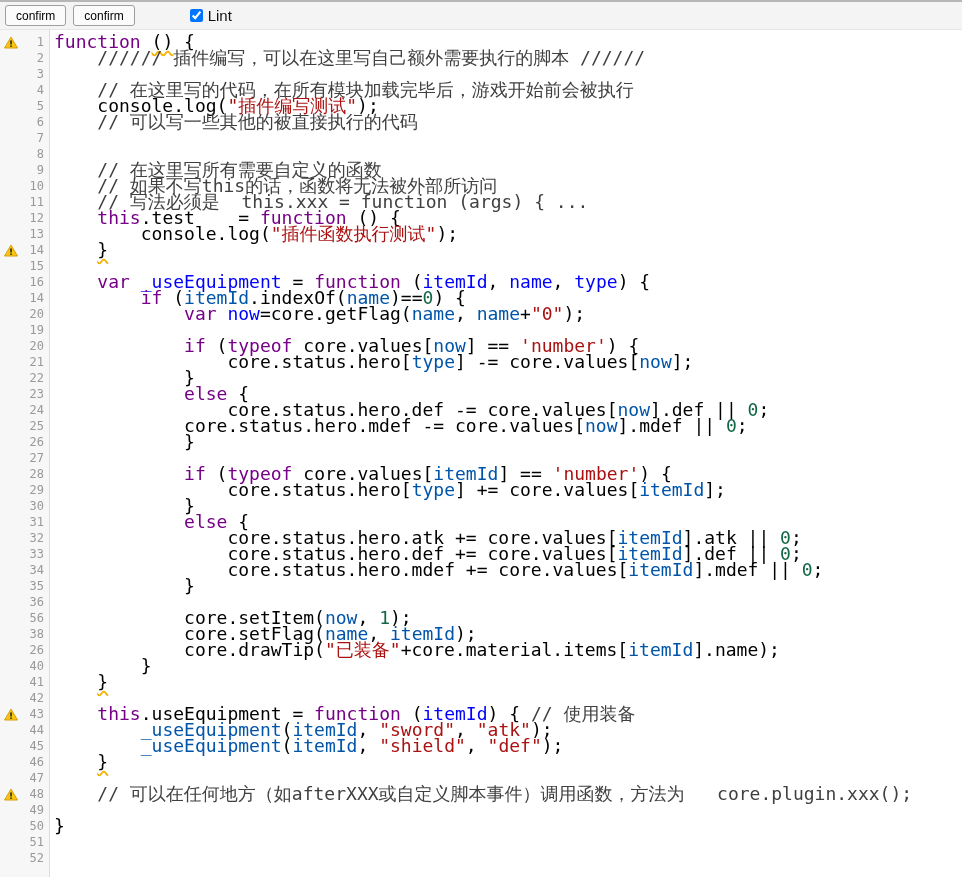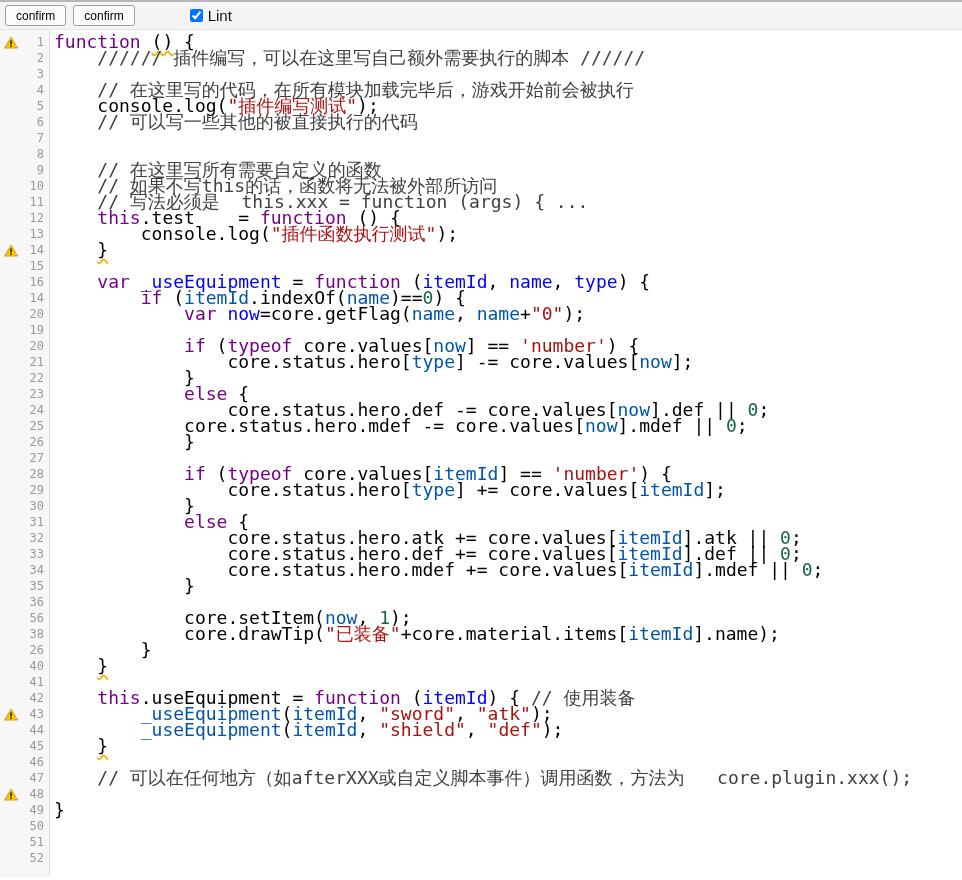--- a/index.html
+++ b/index.html
@@ -305,20 +305,21 @@
       <pre class="code-line"><span class="tk-p">            </span><span class="tk-k">if</span><span class="tk-p"> (</span><span class="tk-k">typeof</span><span class="tk-p"> core.values[</span><span class="tk-v">itemId</span><span class="tk-p">] == </span><span class="tk-s">'number'</span><span class="tk-p">) {</span></pre>
       <pre class="code-line"><span class="tk-p">                core.status.hero[</span><span class="tk-v">type</span><span class="tk-p">] += core.values[</span><span class="tk-v">itemId</span><span class="tk-p">];</span></pre>
       <pre class="code-line"><span class="tk-p">            }</span></pre>
       <pre class="code-line"><span class="tk-p">            </span><span class="tk-k">else</span><span class="tk-p"> {</span></pre>
       <pre class="code-line"><span class="tk-p">                core.status.hero.atk += core.values[</span><span class="tk-v">itemId</span><span class="tk-p">].atk || </span><span class="tk-n">0</span><span class="tk-p">;</span></pre>
       <pre class="code-line"><span class="tk-p">                core.status.hero.def += core.values[</span><span class="tk-v">itemId</span><span class="tk-p">].def || </span><span class="tk-n">0</span><span class="tk-p">;</span></pre>
       <pre class="code-line"><span class="tk-p">                core.status.hero.mdef += core.values[</span><span class="tk-v">itemId</span><span class="tk-p">].mdef || </span><span class="tk-n">0</span><span class="tk-p">;</span></pre>
       <pre class="code-line"><span class="tk-p">            }</span></pre>
       <pre class="code-line"></pre>
       <pre class="code-line"><span class="tk-p">            core.setItem(</span><span class="tk-v">now</span><span class="tk-p">, </span><span class="tk-n">1</span><span class="tk-p">);</span></pre>
+      <pre class="code-line"><span class="tk-p">            core.setFlag(</span><span class="tk-v">name</span><span class="tk-p">, </span><span class="tk-v">itemId</span><span class="tk-p">);</span></pre>
       <pre class="code-line"><span class="tk-p">            core.drawTip(</span><span class="tk-s">"已装备"</span><span class="tk-p">+core.material.items[</span><span class="tk-v">itemId</span><span class="tk-p">].name);</span></pre>
       <pre class="code-line"><span class="tk-p">        }</span></pre>
       <pre class="code-line"><span class="tk-p">    </span><span class="tk-w">}</span></pre>
       <pre class="code-line"></pre>
       <pre class="code-line"><span class="tk-p">    </span><span class="tk-k">this</span><span class="tk-p">.useEquipment = </span><span class="tk-k">function</span><span class="tk-p"> (</span><span class="tk-d">itemId</span><span class="tk-p">) { </span><span class="tk-c">// 使用装备</span></pre>
       <pre class="code-line"><span class="tk-p">        </span><span class="tk-v">_useEquipment</span><span class="tk-p">(</span><span class="tk-v">itemId</span><span class="tk-p">, </span><span class="tk-s">"sword"</span><span class="tk-p">, </span><span class="tk-s">"atk"</span><span class="tk-p">);</span></pre>
       <pre class="code-line"><span class="tk-p">        </span><span class="tk-v">_useEquipment</span><span class="tk-p">(</span><span class="tk-v">itemId</span><span class="tk-p">, </span><span class="tk-s">"shield"</span><span class="tk-p">, </span><span class="tk-s">"def"</span><span class="tk-p">);</span></pre>
       <pre class="code-line"><span class="tk-p">    </span><span class="tk-w">}</span></pre>
       <pre class="code-line"></pre>
       <pre class="code-line"><span class="tk-c">    // 可以在任何地方（如afterXXX或自定义脚本事件）调用函数，方法为   core.plugin.xxx();</span></pre>

